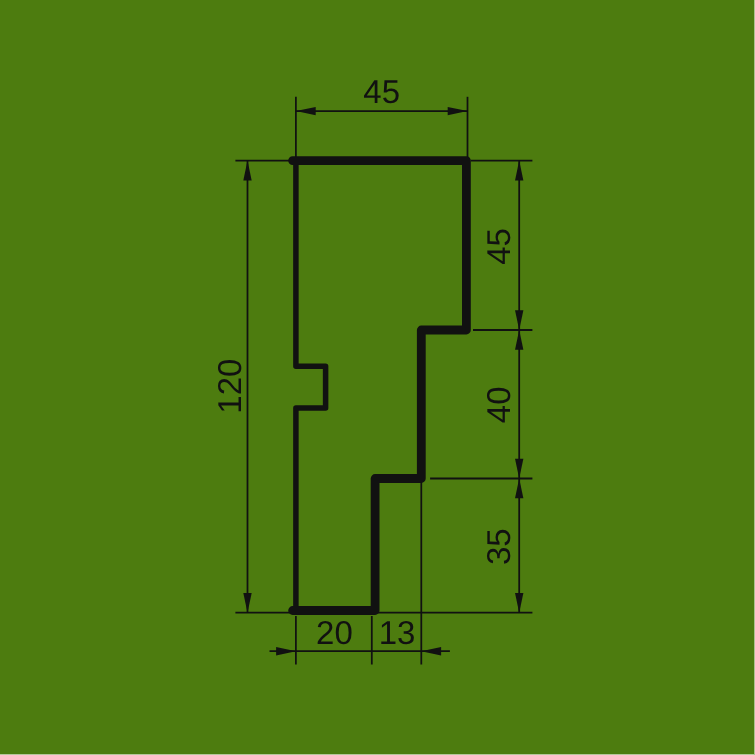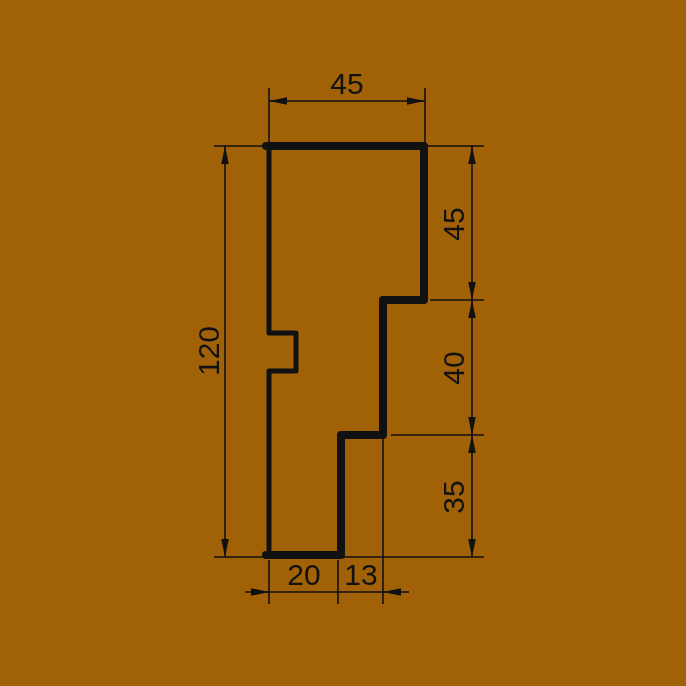--- a/index.html
+++ b/index.html
@@ -4,21 +4,21 @@
 <style>
   html, body {
     margin: 0;
     padding: 0;
     background: #ffffff;
   }
   .canvas {
     position: relative;
     width: 686px;
     height: 686px;
-    background: #a16207;
+    background: #4d7c0f;
     overflow: hidden;
   }
   svg text {
     font-family: "Liberation Sans", "DejaVu Sans", sans-serif;
     font-size: 30px;
     fill: #111111;
   }
   .thin-line {
     stroke: #111111;
     stroke-width: 1.6;

